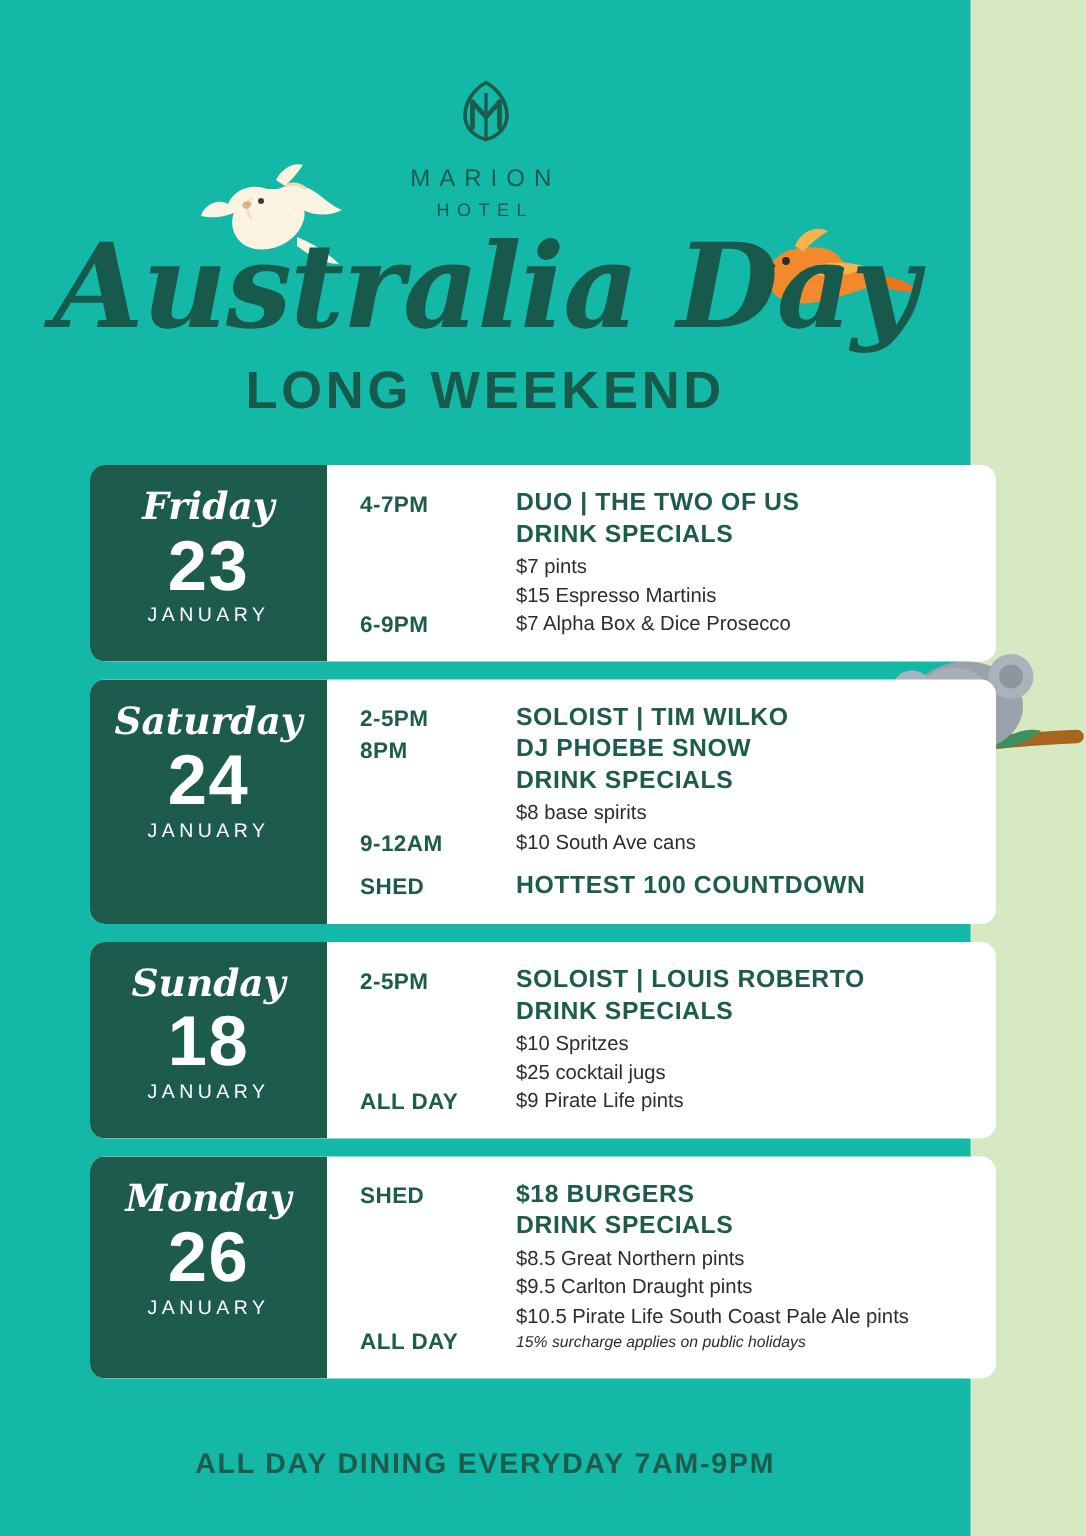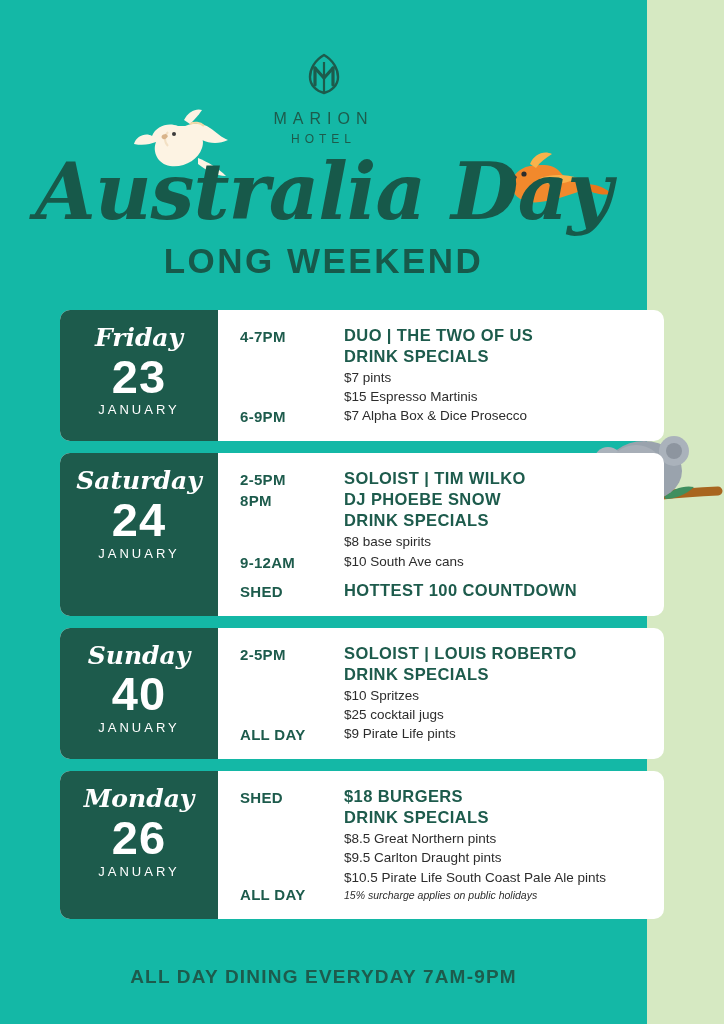--- a/index.html
+++ b/index.html
@@ -285,21 +285,21 @@
           <div class="row-main">
             <div class="row-title">HOTTEST 100 COUNTDOWN</div>
           </div>
         </div>
       </div>
     </div>
 
     <div class="card">
       <div class="card-date">
         <div class="date-day">Sunday</div>
-        <div class="date-num">40</div>
+        <div class="date-num">18</div>
         <div class="date-month">JANUARY</div>
       </div>
       <div class="card-body">
         <div class="row">
           <div class="row-time">2-5PM</div>
           <div class="row-main">
             <div class="row-title">SOLOIST | LOUIS ROBERTO</div>
           </div>
         </div>
         <div class="row">

